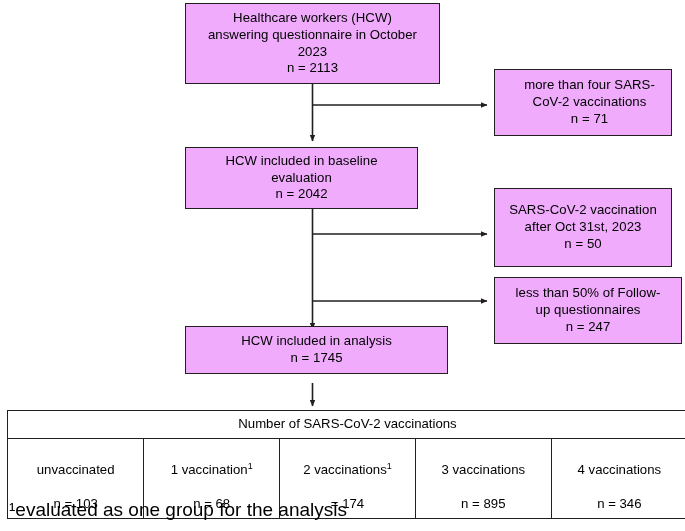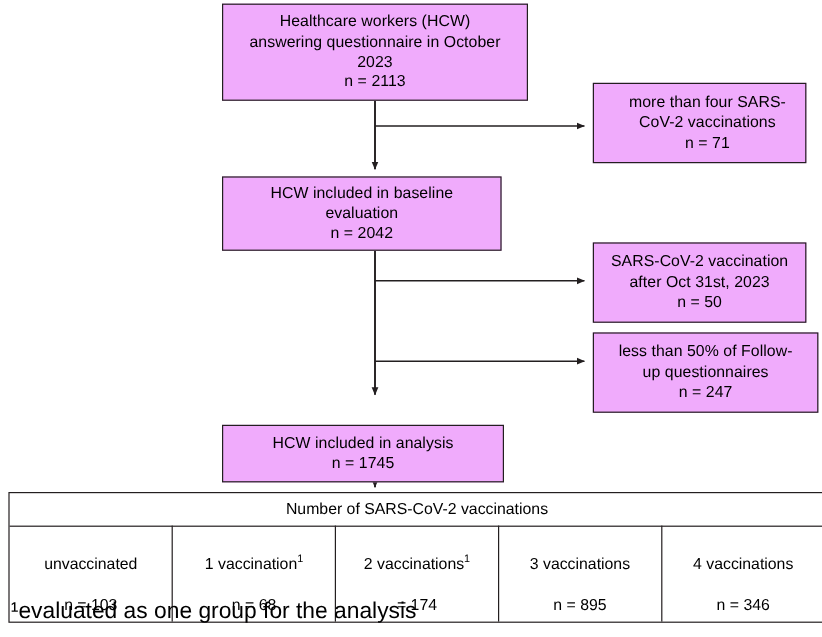--- a/index.html
+++ b/index.html
@@ -37,25 +37,25 @@
     font-size: 13.2px;
     line-height: 1.28;
     letter-spacing: 0.05px;
     padding: 2px 6px;
     white-space: pre-line;
   }
 
   
   #box-hcw-questionnaire { left: 185px; top: 3px;   width: 255px; height: 81px; }
   #box-hcw-baseline      { left: 185px; top: 147px; width: 233px; height: 62px; }
-  #box-hcw-analysis      { left: 185px; top: 354px; width: 235px; height: 48px; }
+  #box-hcw-analysis      { left: 185px; top: 326px; width: 263px; height: 48px; }
 
   
   #box-excl-morethanfour { left: 494px; top: 69px;  width: 178px; height: 67px; padding-left: 19px; }
-  #box-excl-aftercutoff  { left: 494px; top: 202px; width: 178px; height: 67px; }
+  #box-excl-aftercutoff  { left: 494px; top: 188px; width: 178px; height: 79px; }
   #box-excl-followup     { left: 494px; top: 277px; width: 188px; height: 67px; }
 
   
   #vaccination-table {
     position: absolute;
     left: 7px;
     top: 410px;
     width: 681px;
     box-sizing: border-box;
     border: 1.6px solid #231f20;

